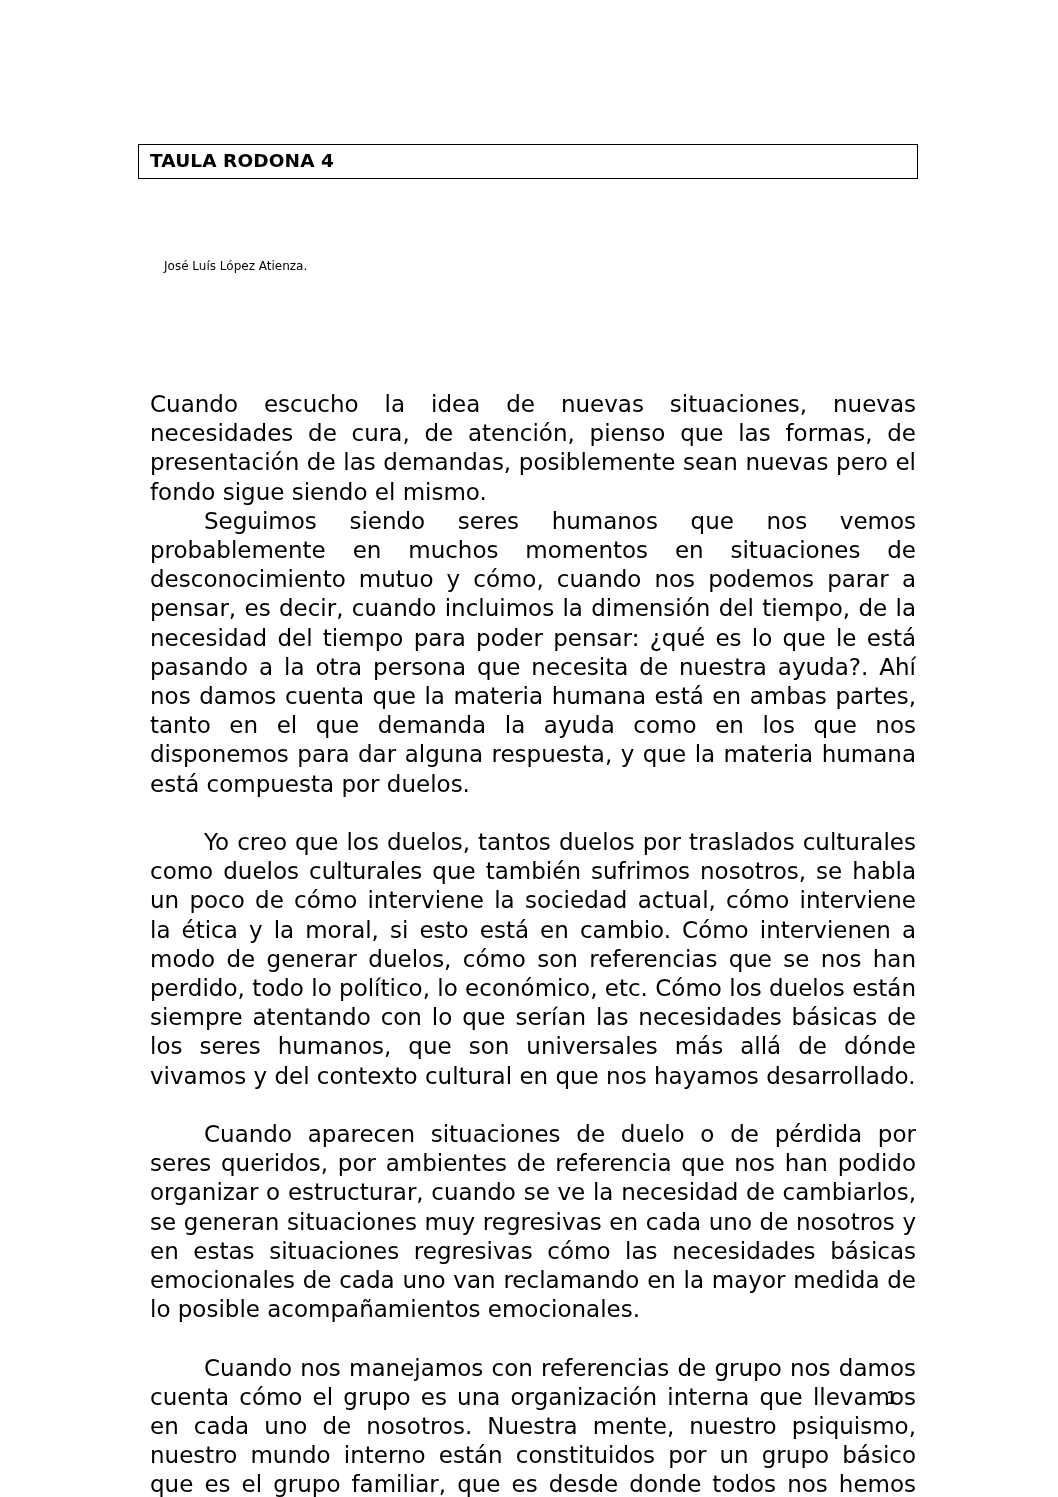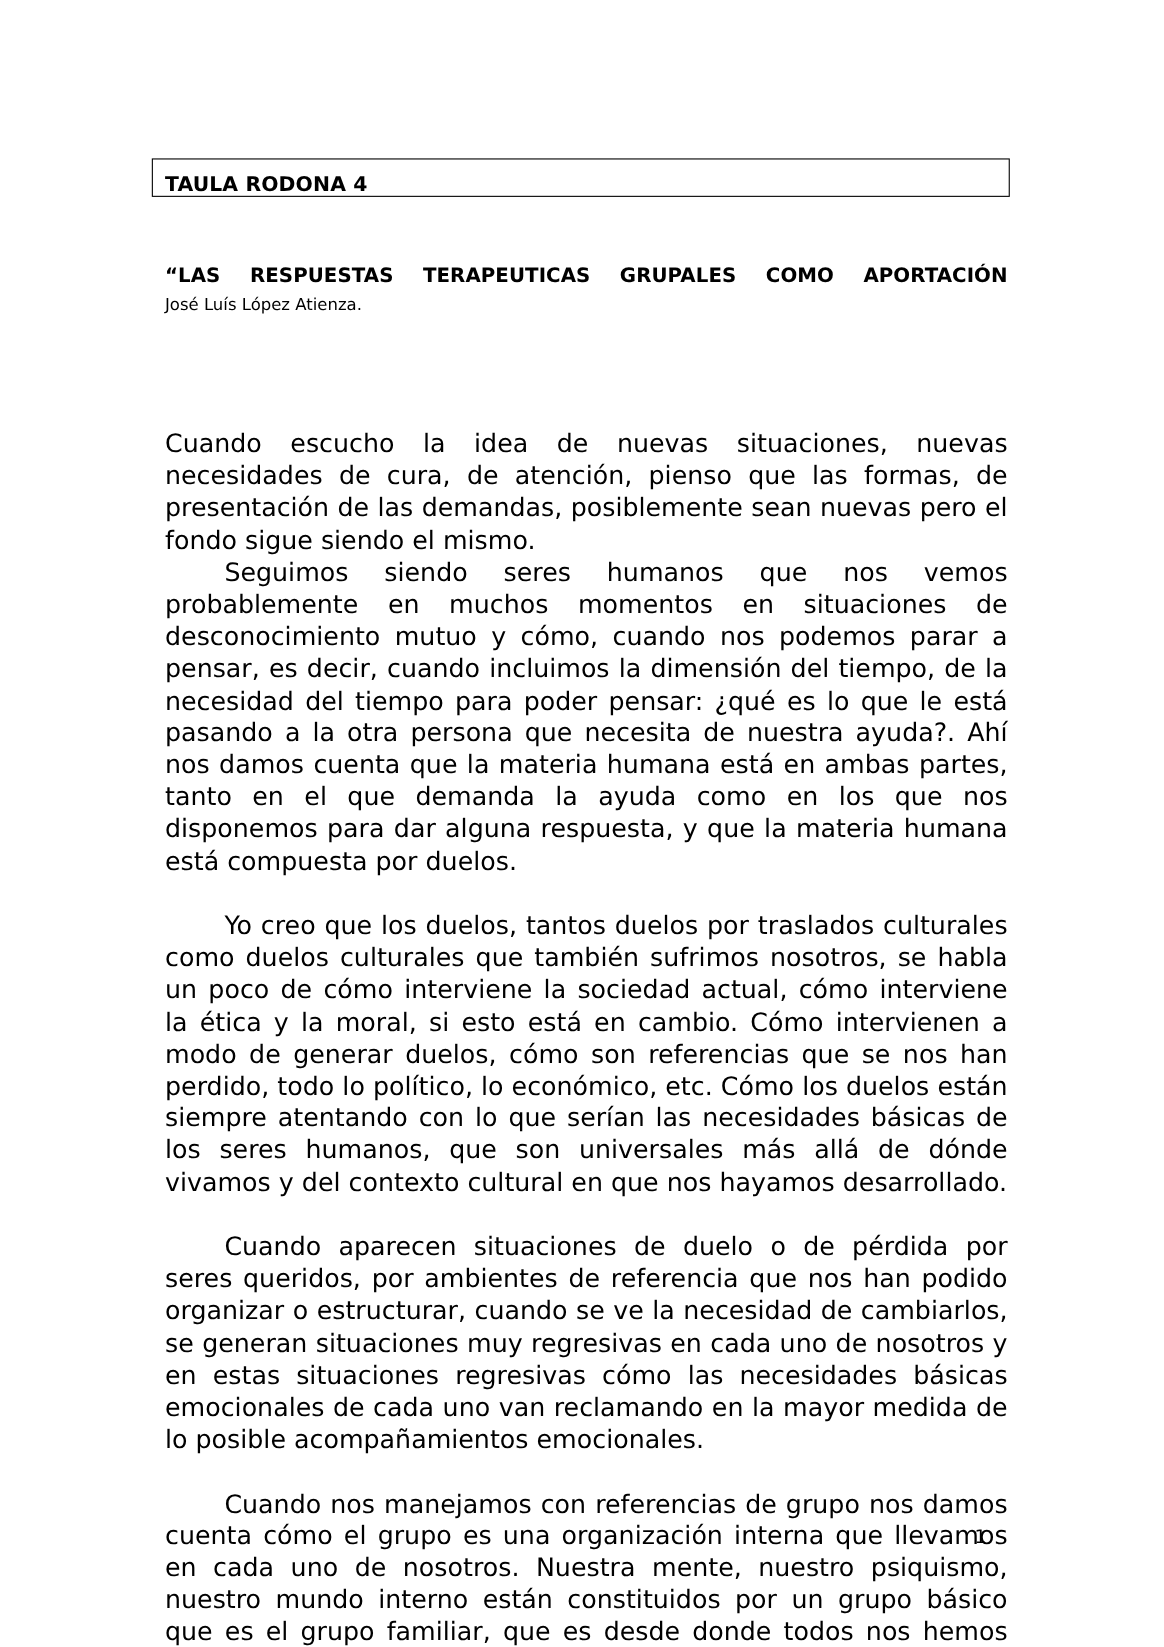--- a/index.html
+++ b/index.html
@@ -23,21 +23,21 @@
   
   .header-box {
     position: absolute;
     left: 138px;
     top: 144px;
     width: 780px;
     height: 35px;
     border: 1.5px solid #000000;
     box-sizing: border-box;
     display: flex;
-    align-items: flex-end;
+    align-items: center;
     padding-left: 11px;
   }
 
   .header-box-title {
     font-weight: bold;
     font-size: 18.5px;
     letter-spacing: 0.1px;
     line-height: 1;
   }
 
@@ -63,23 +63,23 @@
     display: block;
     text-align: justify;
     text-align-last: justify;
   }
 
   .doc-title .title-line-2 {
     display: block;
   }
 
   .doc-author {
-    font-size: 15px;
+    font-size: 12px;
     line-height: 24px;
-    margin: 0;
+    margin: 14px;
     padding-top: 1px;
   }
 
   
   .body-text {
     position: absolute;
     left: 150px;
     top: 390px;
     width: 766px;
     font-size: 23px;
@@ -115,21 +115,20 @@
 <body>
 
 <div class="page">
 
   <div class="header-box">
     <span class="header-box-title">TAULA RODONA 4</span>
   </div>
 
   <div class="title-block">
     <h1 class="doc-title">
-      <span class="title-line-1">“LAS RESPUESTAS TERAPEUTICAS GRUPALES COMO APORTACIÓN</span>
     </h1>
     <p class="doc-author">José Luís López Atienza.</p>
   </div>
 
   <div class="body-text">
 
     <p>
       <span>Cuando escucho la idea de nuevas situaciones, nuevas necesidades de cura, de atención, pienso que las formas, de presentación de las demandas, posiblemente sean nuevas pero el fondo sigue siendo el mismo.</span>
     </p>
 

